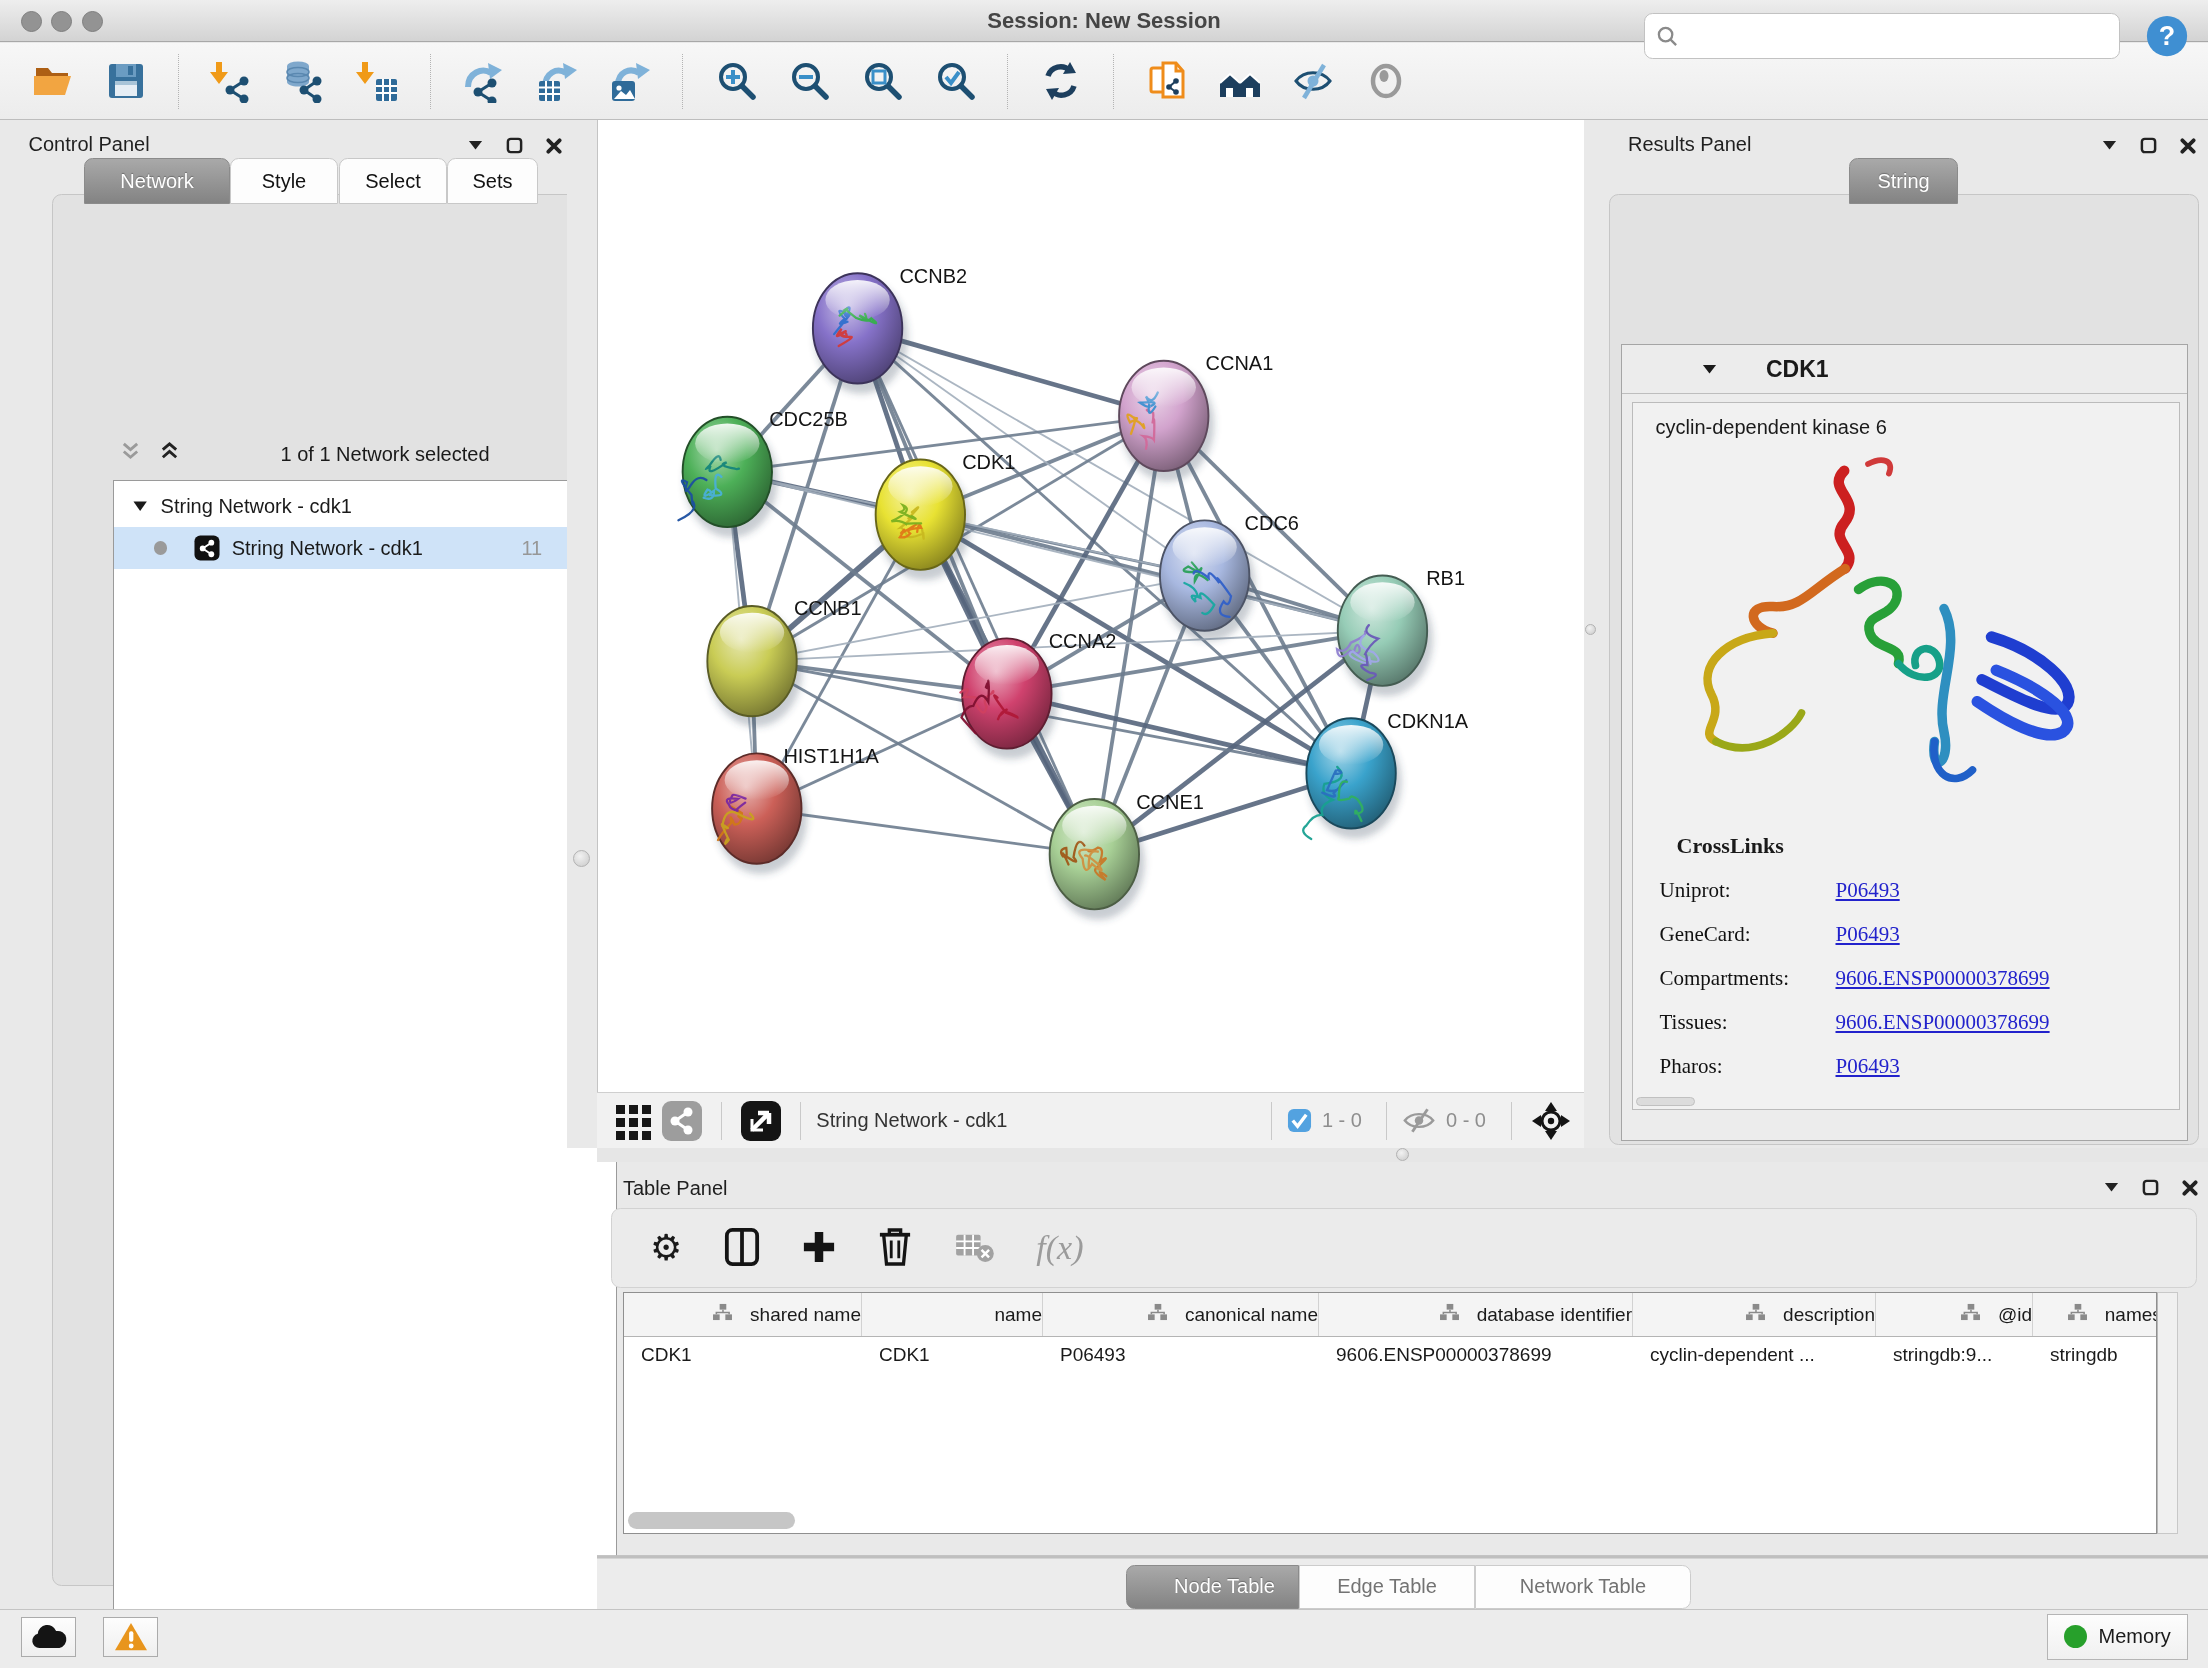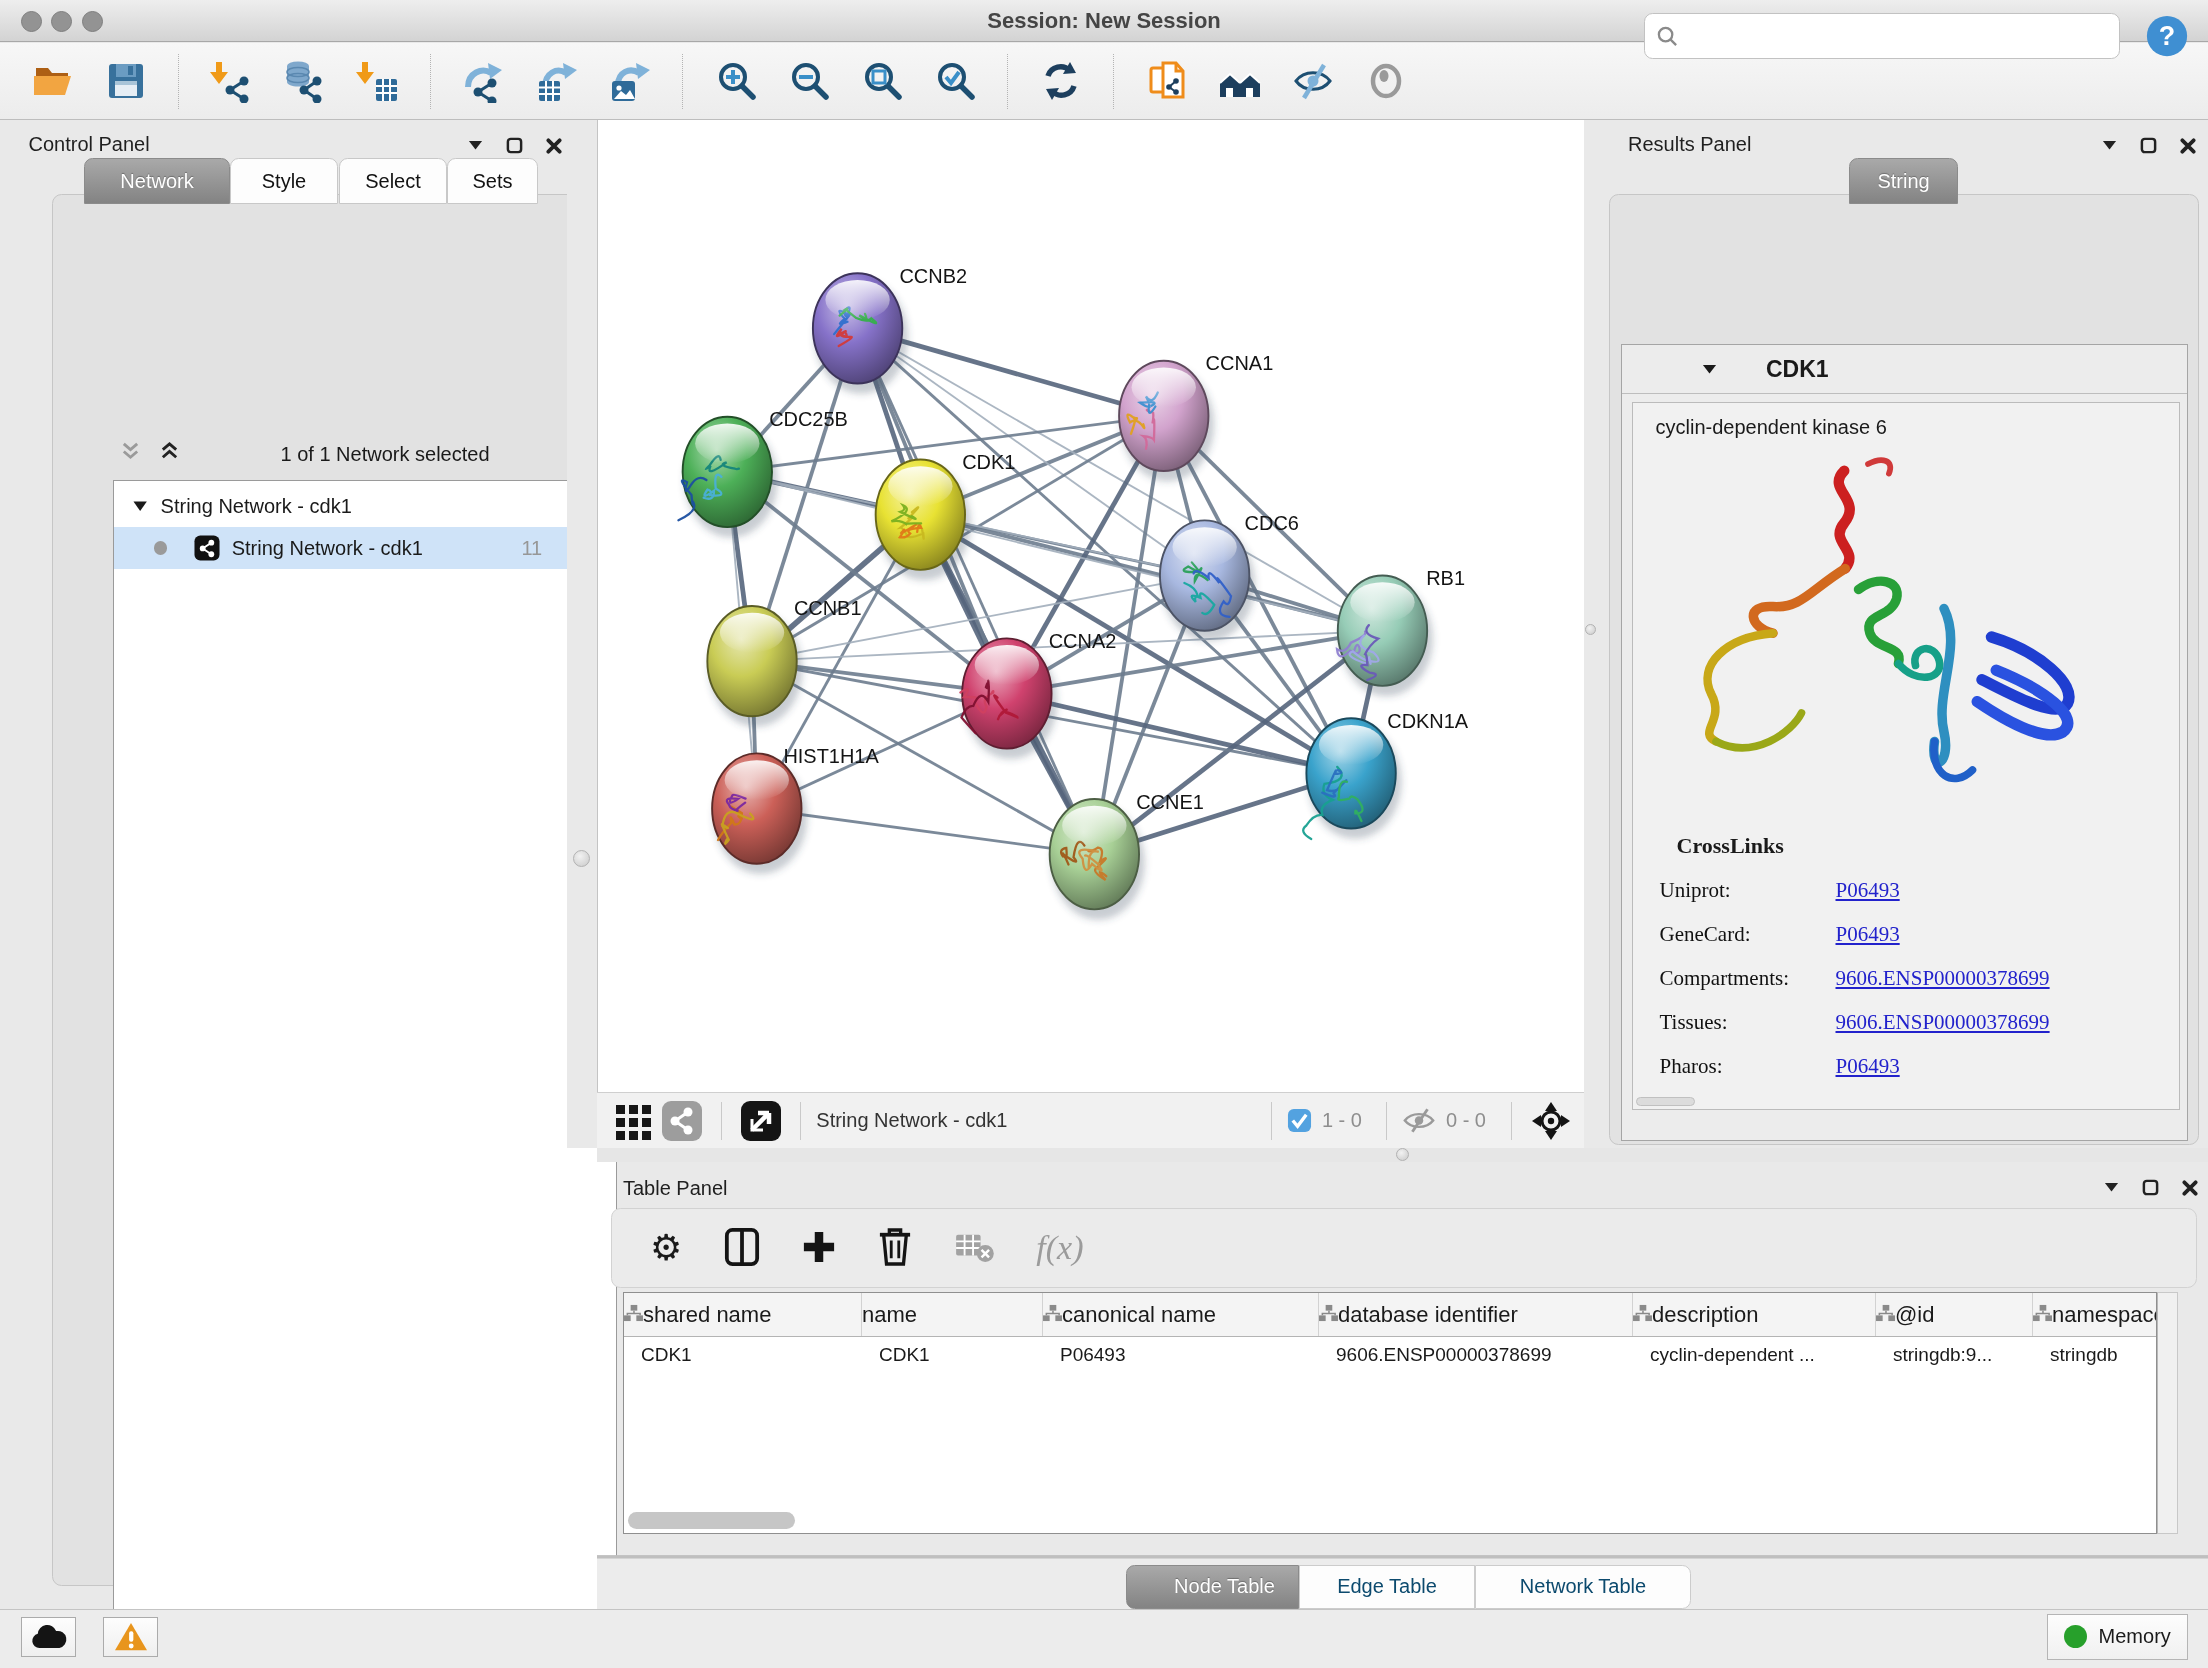--- a/index.html
+++ b/index.html
@@ -47,27 +47,27 @@
   .gene-name{font-size:23px;font-weight:bold;}
   .gene-inset{position:absolute;left:9.5px;top:57px;width:548px;height:708px;background:#f1f1f1;border:1px solid #bbbbbb;}
   .serif{font-family:"Liberation Serif",serif;}
   .xlink-row{display:flex;font-size:21px;margin:19px 0 0 27px;}
   .xlink-label{width:176px;color:#111;}
   .xlink-val{color:#2222cc;text-decoration:underline;}
   
   .tbl-toolbar{position:absolute;left:611px;top:1208px;width:1586px;height:80px;background:#ebebeb;border:1.9px solid #d2d2d2;border-radius:9.5px;display:flex;align-items:center;gap:42px;padding-left:38px;}
   .tbl-wrap{position:absolute;left:623px;top:1292px;width:1534px;height:242px;background:#fff;border:1.9px solid #8f8f8f;overflow:hidden;}
   .tbl-head{display:flex;height:44px;background:#f4f4f4;border-bottom:1.9px solid #b4b4b4;}
-  .th{display:flex;align-items:center;justify-content:flex-start;gap:0;font-size:22px;border-right:1px solid #d2d2d2;overflow:hidden;white-space:nowrap;flex:none;}
+  .th{display:flex;align-items:center;justify-content:flex-end;gap:18px;font-size:19px;border-right:1px solid #d2d2d2;overflow:hidden;white-space:nowrap;flex:none;}
   .tbl-row{display:flex;height:36px;}
   .td{font-size:19px;display:flex;align-items:center;padding-left:17px;overflow:hidden;white-space:nowrap;flex:none;}
   .hscroll{position:absolute;left:3.8px;bottom:3.8px;height:17px;border-radius:8.6px;background:#c6c6c6;}
   .vscroll-track{position:absolute;left:2157px;top:1292px;width:21px;height:242px;background:#f0f0f0;border:1px solid #c8c8c8;border-left:1px solid #b8b8b8;}
   .bottom-tabs{position:absolute;left:597px;top:1558px;width:1611px;height:53px;background:#ececec;border-top:1.9px solid #d4d4d4;box-shadow:0 -2.9px 0 #bfbfbf;}
-  .btab{position:absolute;top:5.7px;height:44px;font-size:20px;display:flex;align-items:center;justify-content:center;background:#fdfdfd;border:1px solid #cccccc;color:#0c4a6e;}
+  .btab{position:absolute;top:5.7px;height:44px;font-size:20px;display:flex;align-items:center;justify-content:center;background:#fdfdfd;border:1px solid #cccccc;color:#737373;}
   .btab.sel{background:linear-gradient(#a9a9a9,#838383);color:#fff;text-shadow:0 -1px 1px rgba(0,0,0,.3);border-color:#8b8b8b;}
   
   .statusbar{position:absolute;left:0;top:1609px;width:2208px;height:59px;background:#ececec;border-top:1.9px solid #c4c4c4;}
   .sb-btn{position:absolute;top:6.7px;width:55px;height:40px;background:linear-gradient(#fdfdfd,#efefef);border:1.9px solid #ababab;display:flex;align-items:center;justify-content:center;}
   .mem-btn{position:absolute;left:2047px;top:3.8px;width:141px;height:46px;background:linear-gradient(#fdfdfd,#f0f0f0);border:1.9px solid #b5b5b5;display:flex;align-items:center;justify-content:center;gap:11.4px;font-size:20px;}
   .mem-dot{width:23px;height:23px;border-radius:50%;}
 </style>
 </head>
 <body>
 

